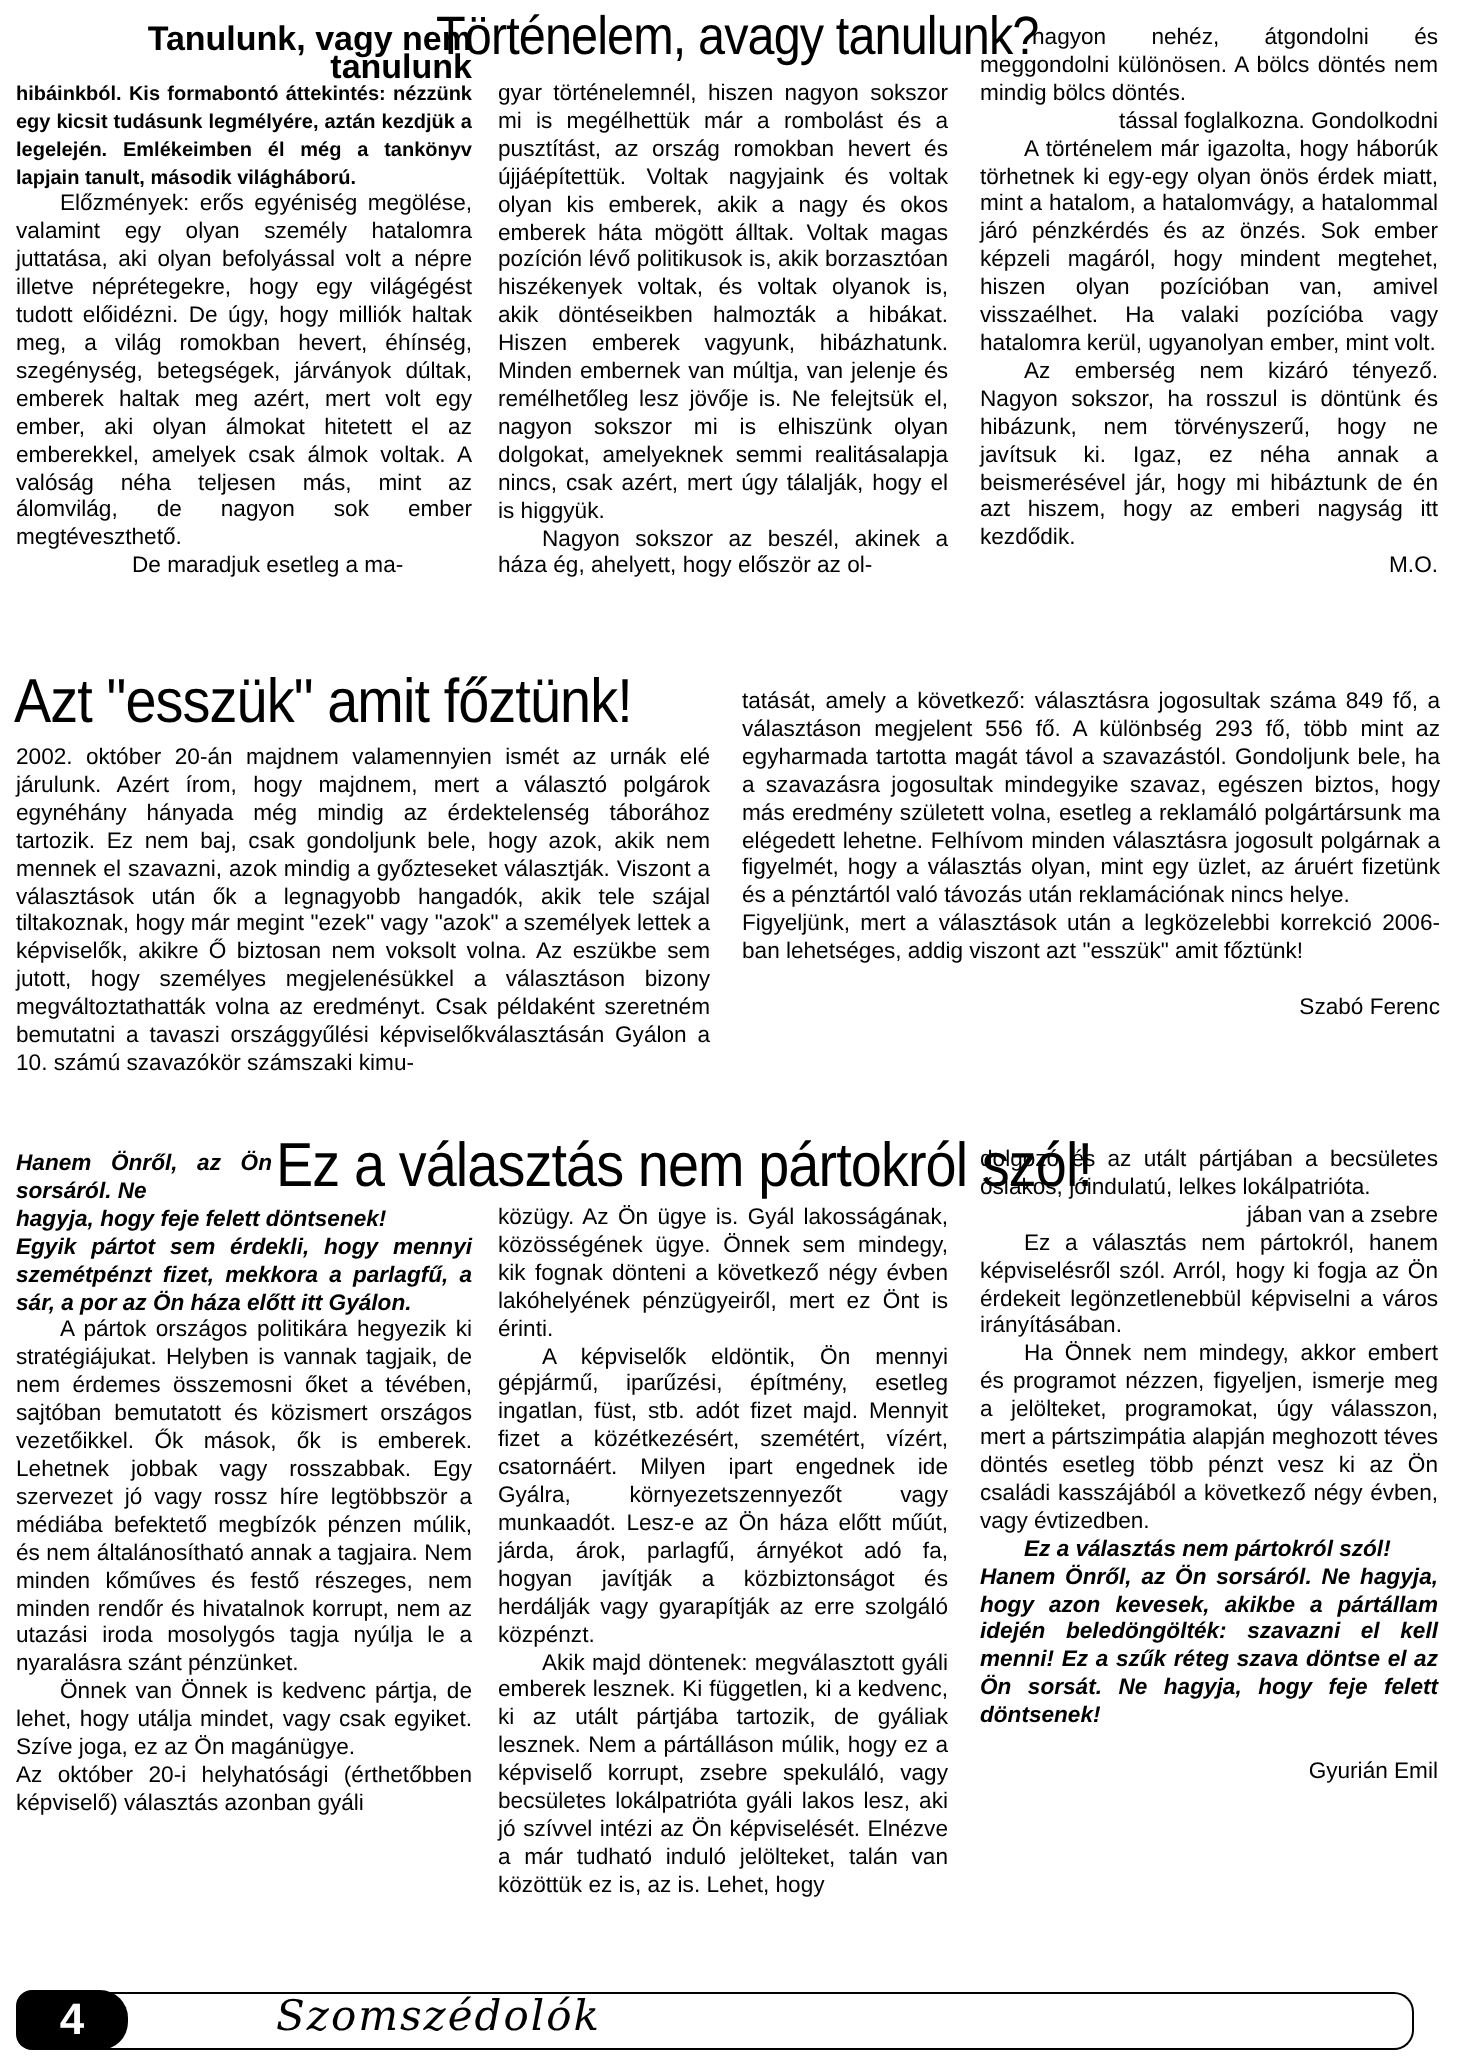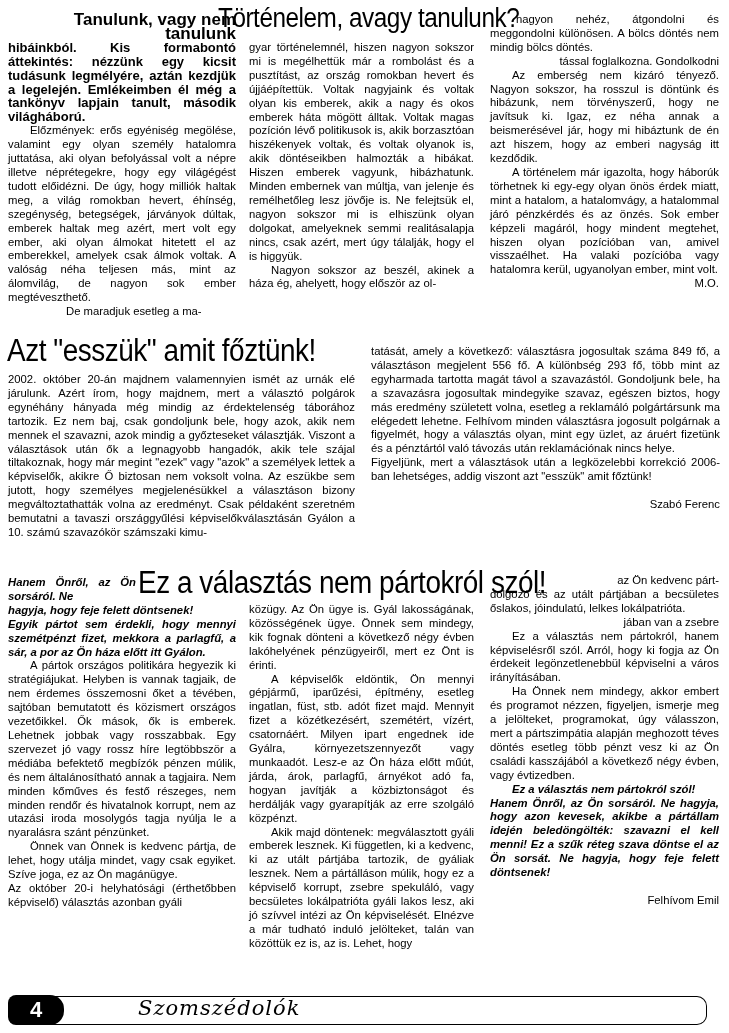--- a/index.html
+++ b/index.html
@@ -25,35 +25,35 @@
                   font-size:21px; letter-spacing:1px; }
 </style>
 </head>
 <body>
 
 <div>
   <div class="headline h1 abs" style="left:218px; top:3px;">Történelem, avagy tanulunk?</div>
 
   <div class="col" style="left:8px; top:13px; width:228px;">
     <p class="b" style="text-align:right; font-size:17px;">Tanulunk, vagy nem tanulunk</p>
-    <p class="b" style="font-size:13px;">hibáinkból. Kis formabontó áttekintés: nézzünk egy kicsit tudásunk legmélyére, aztán kezdjük a legelején. Emlékeimben él még a tankönyv lapjain tanult, második világháború.</p>
+    <p class="b" style="font-size:10px;">hibáinkból. Kis formabontó áttekintés: nézzünk egy kicsit tudásunk legmélyére, aztán kezdjük a legelején. Emlékeimben él még a tankönyv lapjain tanult, második világháború.</p>
     <p class="ind">Előzmények: erős egyéniség megölése, valamint egy olyan személy hatalomra juttatása, aki olyan befolyással volt a népre illetve néprétegekre, hogy egy világégést tudott előidézni. De úgy, hogy milliók haltak meg, a világ romokban hevert, éhínség, szegénység, betegségek, járványok dúltak, emberek haltak meg azért, mert volt egy ember, aki olyan álmokat hitetett el az emberekkel, amelyek csak álmok voltak. A valóság néha teljesen más, mint az álomvilág, de nagyon sok ember megtéveszthető.</p>
     <p style="text-indent:58px;">De maradjuk esetleg a ma-</p>
   </div>
 
   <div class="col" style="left:249px; top:41px; width:225px;">
     <p>gyar történelemnél, hiszen nagyon sokszor mi is megélhettük már a rombolást és a pusztítást, az ország romokban hevert és újjáépítettük. Voltak nagyjaink és voltak olyan kis emberek, akik a nagy és okos emberek háta mögött álltak. Voltak magas pozíción lévő politikusok is, akik borzasztóan hiszékenyek voltak, és voltak olyanok is, akik döntéseikben halmozták a hibákat. Hiszen emberek vagyunk, hibázhatunk. Minden embernek van múltja, van jelenje és remélhetőleg lesz jövője is. Ne felejtsük el, nagyon sokszor mi is elhiszünk olyan dolgokat, amelyeknek semmi realitásalapja nincs, csak azért, mert úgy tálalják, hogy el is higgyük.</p>
     <p class="ind">Nagyon sokszor az beszél, akinek a háza ég, ahelyett, hogy először az ol-</p>
   </div>
 
   <div class="col" style="left:490px; top:13px; width:229px;">
     <p style="text-indent:26px;">nagyon nehéz, átgondolni és meggondolni különösen. A bölcs döntés nem mindig bölcs döntés.</p>
     <p style="text-align:right;">tással foglalkozna. Gondolkodni</p>
+    <p class="ind">A történelem már igazolta, hogy háborúk törhetnek ki egy-egy olyan önös érdek miatt, mint a hatalom, a hatalomvágy, a hatalommal járó pénzkérdés és az önzés. Sok ember képzeli magáról, hogy mindent megtehet, hiszen olyan pozícióban van, amivel visszaélhet. Ha valaki pozícióba vagy hatalomra kerül, ugyanolyan ember, mint volt.</p>
     <p class="ind">Az emberség nem kizáró tényező. Nagyon sokszor, ha rosszul is döntünk és hibázunk, nem törvényszerű, hogy ne javítsuk ki. Igaz, ez néha annak a beismerésével jár, hogy mi hibáztunk de én azt hiszem, hogy az emberi nagyság itt kezdődik.</p>
-    <p class="ind">A történelem már igazolta, hogy háborúk törhetnek ki egy-egy olyan önös érdek miatt, mint a hatalom, a hatalomvágy, a hatalommal járó pénzkérdés és az önzés. Sok ember képzeli magáról, hogy mindent megtehet, hiszen olyan pozícióban van, amivel visszaélhet. Ha valaki pozícióba vagy hatalomra kerül, ugyanolyan ember, mint volt.</p>
     <p class="right">M.O.</p>
   </div>
 </div>
 
 <div>
   <div class="headline h2 abs" style="left:7px; top:334px;">Azt "esszük" amit főztünk!</div>
 
   <div class="col" style="left:8px; top:373px; width:347px;">
     <p>2002. október 20-án majdnem valamennyien ismét az urnák elé járulunk. Azért írom, hogy majdnem, mert a választó polgárok egynéhány hányada még mindig az érdektelenség táborához tartozik. Ez nem baj, csak gondoljunk bele, hogy azok, akik nem mennek el szavazni, azok mindig a győzteseket választják. Viszont a választások után ők a legnagyobb hangadók, akik tele szájal tiltakoznak, hogy már megint "ezek" vagy "azok" a személyek lettek a képviselők, akikre Ő biztosan nem voksolt volna. Az eszükbe sem jutott, hogy személyes megjelenésükkel a választáson bizony megváltoztathatták volna az eredményt. Csak példaként szeretném bemutatni a tavaszi országgyűlési képviselőkválasztásán Gyálon a 10. számú szavazókör számszaki kimu-</p>
   </div>
@@ -77,28 +77,27 @@
     <p>Az október 20-i helyhatósági (érthetőbben képviselő) választás azonban gyáli</p>
   </div>
 
   <div class="col" style="left:249px; top:603px; width:225px;">
     <p>közügy. Az Ön ügye is. Gyál lakosságának, közösségének ügye. Önnek sem mindegy, kik fognak dönteni a következő négy évben lakóhelyének pénzügyeiről, mert ez Önt is érinti.</p>
     <p class="ind">A képviselők eldöntik, Ön mennyi gépjármű, iparűzési, építmény, esetleg ingatlan, füst, stb. adót fizet majd. Mennyit fizet a közétkezésért, szemétért, vízért, csatornáért. Milyen ipart engednek ide Gyálra, környezetszennyezőt vagy munkaadót. Lesz-e az Ön háza előtt műút, járda, árok, parlagfű, árnyékot adó fa, hogyan javítják a közbiztonságot és herdálják vagy gyarapítják az erre szolgáló közpénzt.</p>
     <p class="ind">Akik majd döntenek: megválasztott gyáli emberek lesznek. Ki független, ki a kedvenc, ki az utált pártjába tartozik, de gyáliak lesznek. Nem a pártálláson múlik, hogy ez a képviselő korrupt, zsebre spekuláló, vagy becsületes lokálpatrióta gyáli lakos lesz, aki jó szívvel intézi az Ön képviselését. Elnézve a már tudható induló jelölteket, talán van közöttük ez is, az is. Lehet, hogy</p>
   </div>
 
   <div class="col" style="left:490px; top:574px; width:229px;">
-    <p style="text-align:right;">az Ön kedvenc párt-</p>
     <p>dolgozó és az utált pártjában a becsületes őslakos, jóindulatú, lelkes lokálpatrióta.</p>
     <p style="text-align:right;">jában van a zsebre</p>
     <p class="ind">Ez a választás nem pártokról, hanem képviselésről szól. Arról, hogy ki fogja az Ön érdekeit legönzetlenebbül képviselni a város irányításában.</p>
     <p class="ind">Ha Önnek nem mindegy, akkor embert és programot nézzen, figyeljen, ismerje meg a jelölteket, programokat, úgy válasszon, mert a pártszimpátia alapján meghozott téves döntés esetleg több pénzt vesz ki az Ön családi kasszájából a következő négy évben, vagy évtizedben.</p>
     <p class="bi ind">Ez a választás nem pártokról szól!</p>
     <p class="bi">Hanem Önről, az Ön sorsáról. Ne hagyja, hogy azon kevesek, akikbe a pártállam idején beledöngölték: szavazni el kell menni! Ez a szűk réteg szava döntse el az Ön sorsát. Ne hagyja, hogy feje felett döntsenek!</p>
-    <p class="right" style="margin-top:14px;">Felhívom Emil</p>
+    <p class="right" style="margin-top:14px;">Gyurián Emil</p>
   </div>
 </div>
 
 <div class="footer-bar">
   <div class="page-num">4</div>
   <div class="footer-box">
     <span class="footer-title">Szomszédolók</span>
   </div>
 </div>
 

